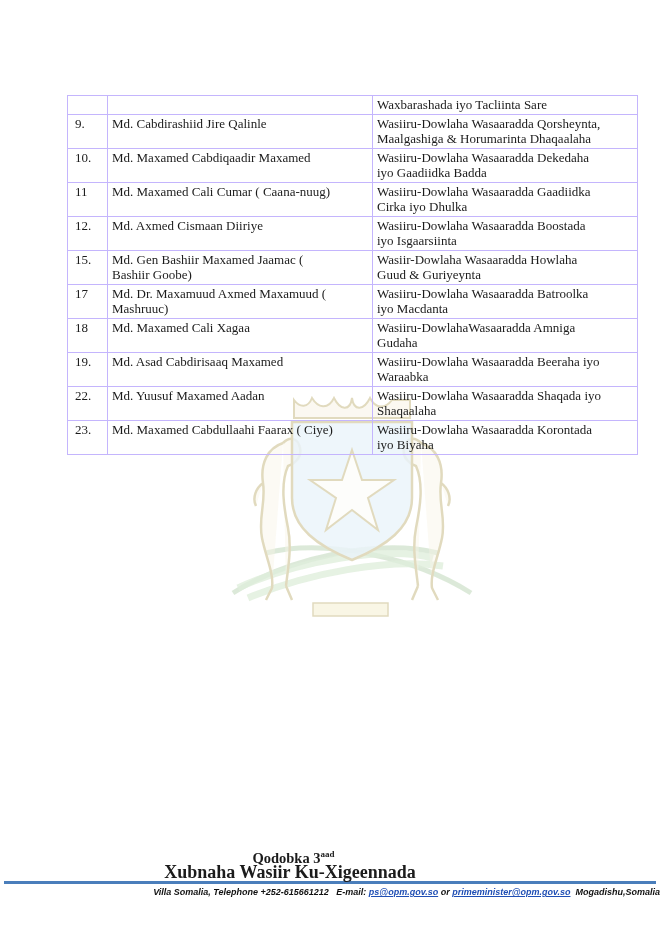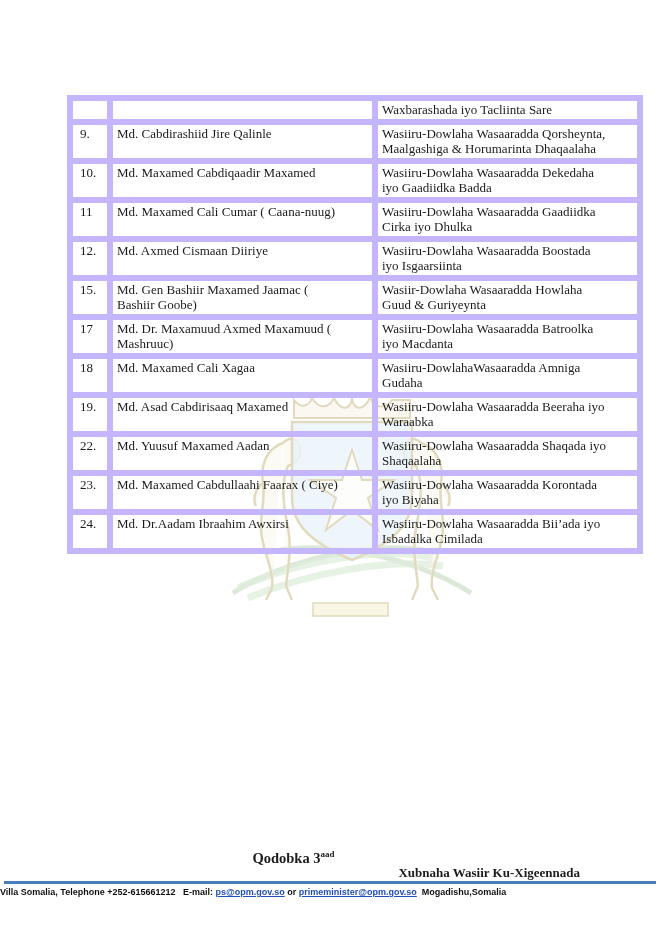--- a/index.html
+++ b/index.html
@@ -8,42 +8,42 @@
     font-family:"Liberation Serif","DejaVu Serif",serif;color:#1b1b1b;
   }
   
   .watermark{position:absolute;left:228px;top:388px;width:248px;height:260px;opacity:.55;z-index:0;}
   
   .doc-table{
     position:absolute;left:67px;top:95px;width:570px;z-index:1;
     border-collapse:collapse;table-layout:fixed;background:transparent;
   }
   .doc-table td{
-    border:6px solid #c4b5fd;vertical-align:top;
+    border:1px solid #c4b5fd;vertical-align:top;
     font-size:13px;line-height:15px;padding:1px 4px 2px 4px;
     white-space:pre-line;overflow:hidden;margin-left:8px;
   }
   .doc-table td.c-num{padding-left:7px;}
   
   .section-heading{
     position:absolute;left:0;top:846px;width:587px;text-align:center;z-index:1;
     font-weight:bold;font-size:14.5px;line-height:17px;
   }
   .section-heading sup{font-size:9px;}
   .section-subheading{
-    position:absolute;left:0;top:864px;width:580px;text-align:right;z-index:1;
-    font-weight:bold;font-size:13px;line-height:17px;
+    position:absolute;left:0;top:864px;width:580px;text-align:center;z-index:1;
+    font-weight:bold;font-size:18px;line-height:17px;
   }
   .footer-rule{
     position:absolute;left:4px;top:881px;width:652px;height:3px;background:#4a7ebb;z-index:0;
   }
   .contact-line{
-    position:absolute;left:0;top:886px;width:660px;text-align:left;z-index:1;
+    position:absolute;left:0;top:886px;width:660px;text-align:right;z-index:1;
     font-family:"Liberation Sans","DejaVu Sans",sans-serif;font-weight:bold;
-    font-size:9px;line-height:12px;color:#111;white-space:pre;
+    font-size:9px;line-height:12px;color:#111;white-space:pre;font-style:italic;
   }
   .contact-line a{color:#1f4eb4;text-decoration:underline;cursor:pointer;}
 </style>
 </head>
 <body>
 
 <div class="watermark">
   <svg width="248" height="260" viewBox="0 0 248 260" xmlns="http://www.w3.org/2000/svg">
     <g fill="none" stroke="#c9bd8a" stroke-width="2">
 
@@ -133,26 +133,20 @@
       <td class="c-name">Md. Yuusuf Maxamed Aadan</td>
       <td class="c-min">Wasiiru-Dowlaha Wasaaradda Shaqada iyo
 Shaqaalaha</td>
     </tr>
     <tr>
       <td class="c-num">23.</td>
       <td class="c-name">Md. Maxamed Cabdullaahi Faarax ( Ciye)</td>
       <td class="c-min">Wasiiru-Dowlaha Wasaaradda Korontada
 iyo Biyaha</td>
     </tr>
-    <tr>
-      <td class="c-num">24.</td>
-      <td class="c-name">Md. Dr.Aadam Ibraahim Awxirsi</td>
-      <td class="c-min">Wasiiru-Dowlaha Wasaaradda Bii’ada iyo
-Isbadalka Cimilada</td>
-    </tr>
   </tbody>
 </table>
 
 <div class="section-heading"><span>Qodobka 3</span><sup>aad</sup></div>
 <div class="section-subheading">Xubnaha Wasiir Ku-Xigeennada</div>
 
 <div class="footer-rule"></div>
 <div class="contact-line"><span>Villa Somalia, Telephone +252-615661212   E-mail: </span><a>ps@opm.gov.so</a><span> or </span><a>primeminister@opm.gov.so</a><span>  Mogadishu,Somalia</span></div>
 
 </body></html>

